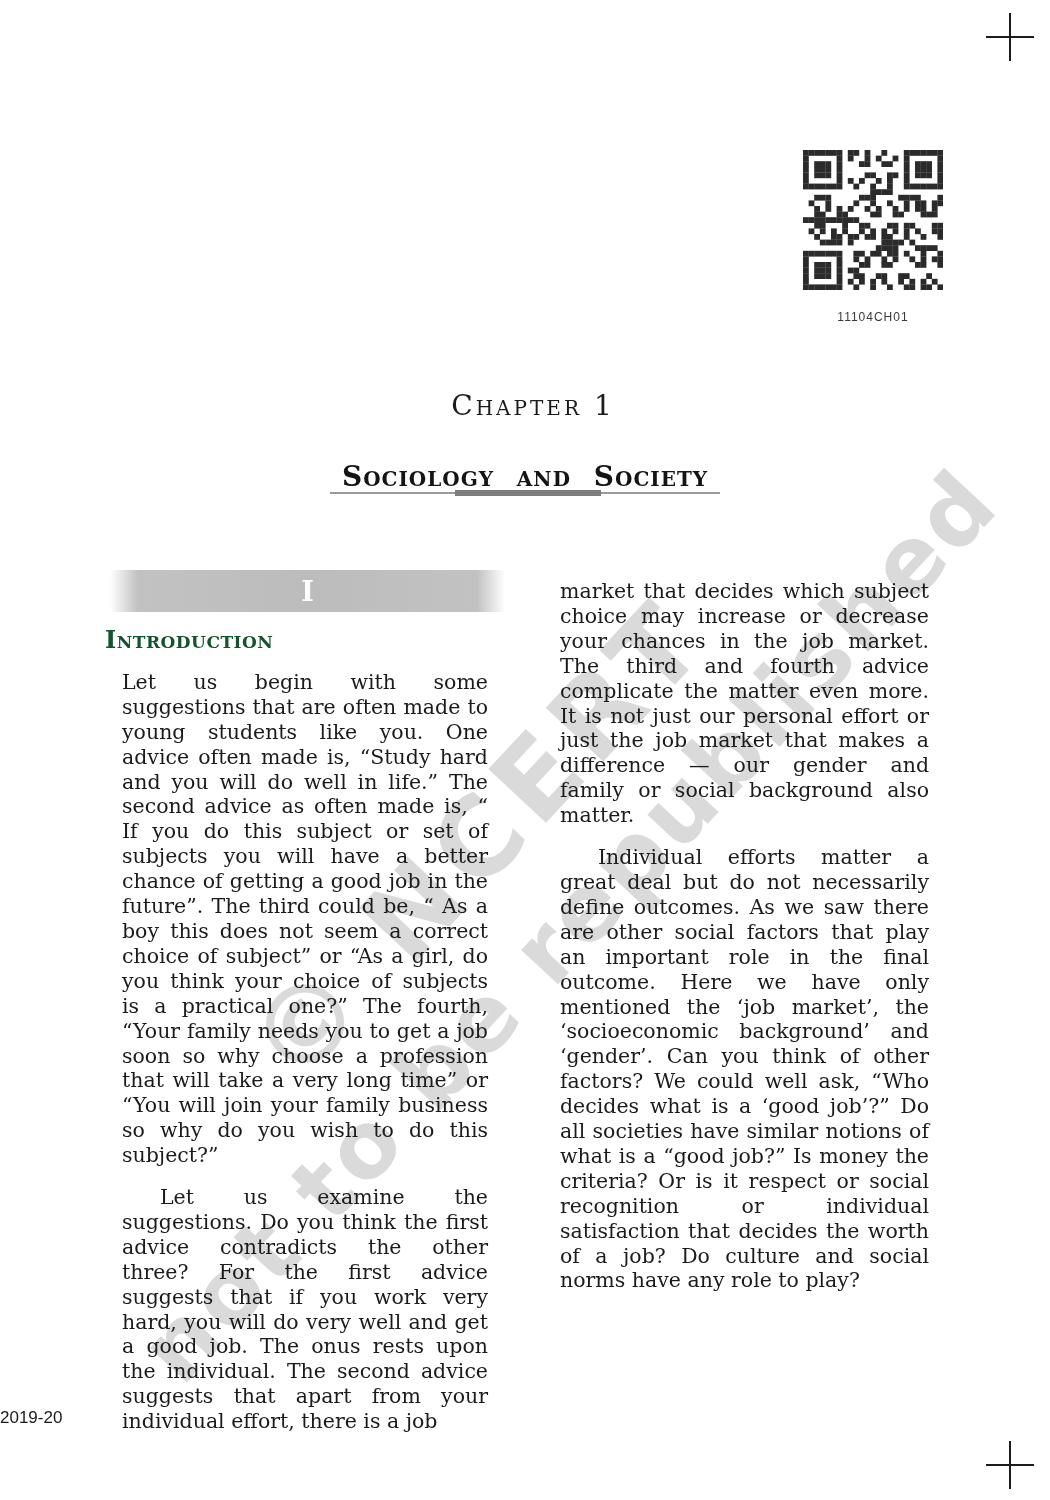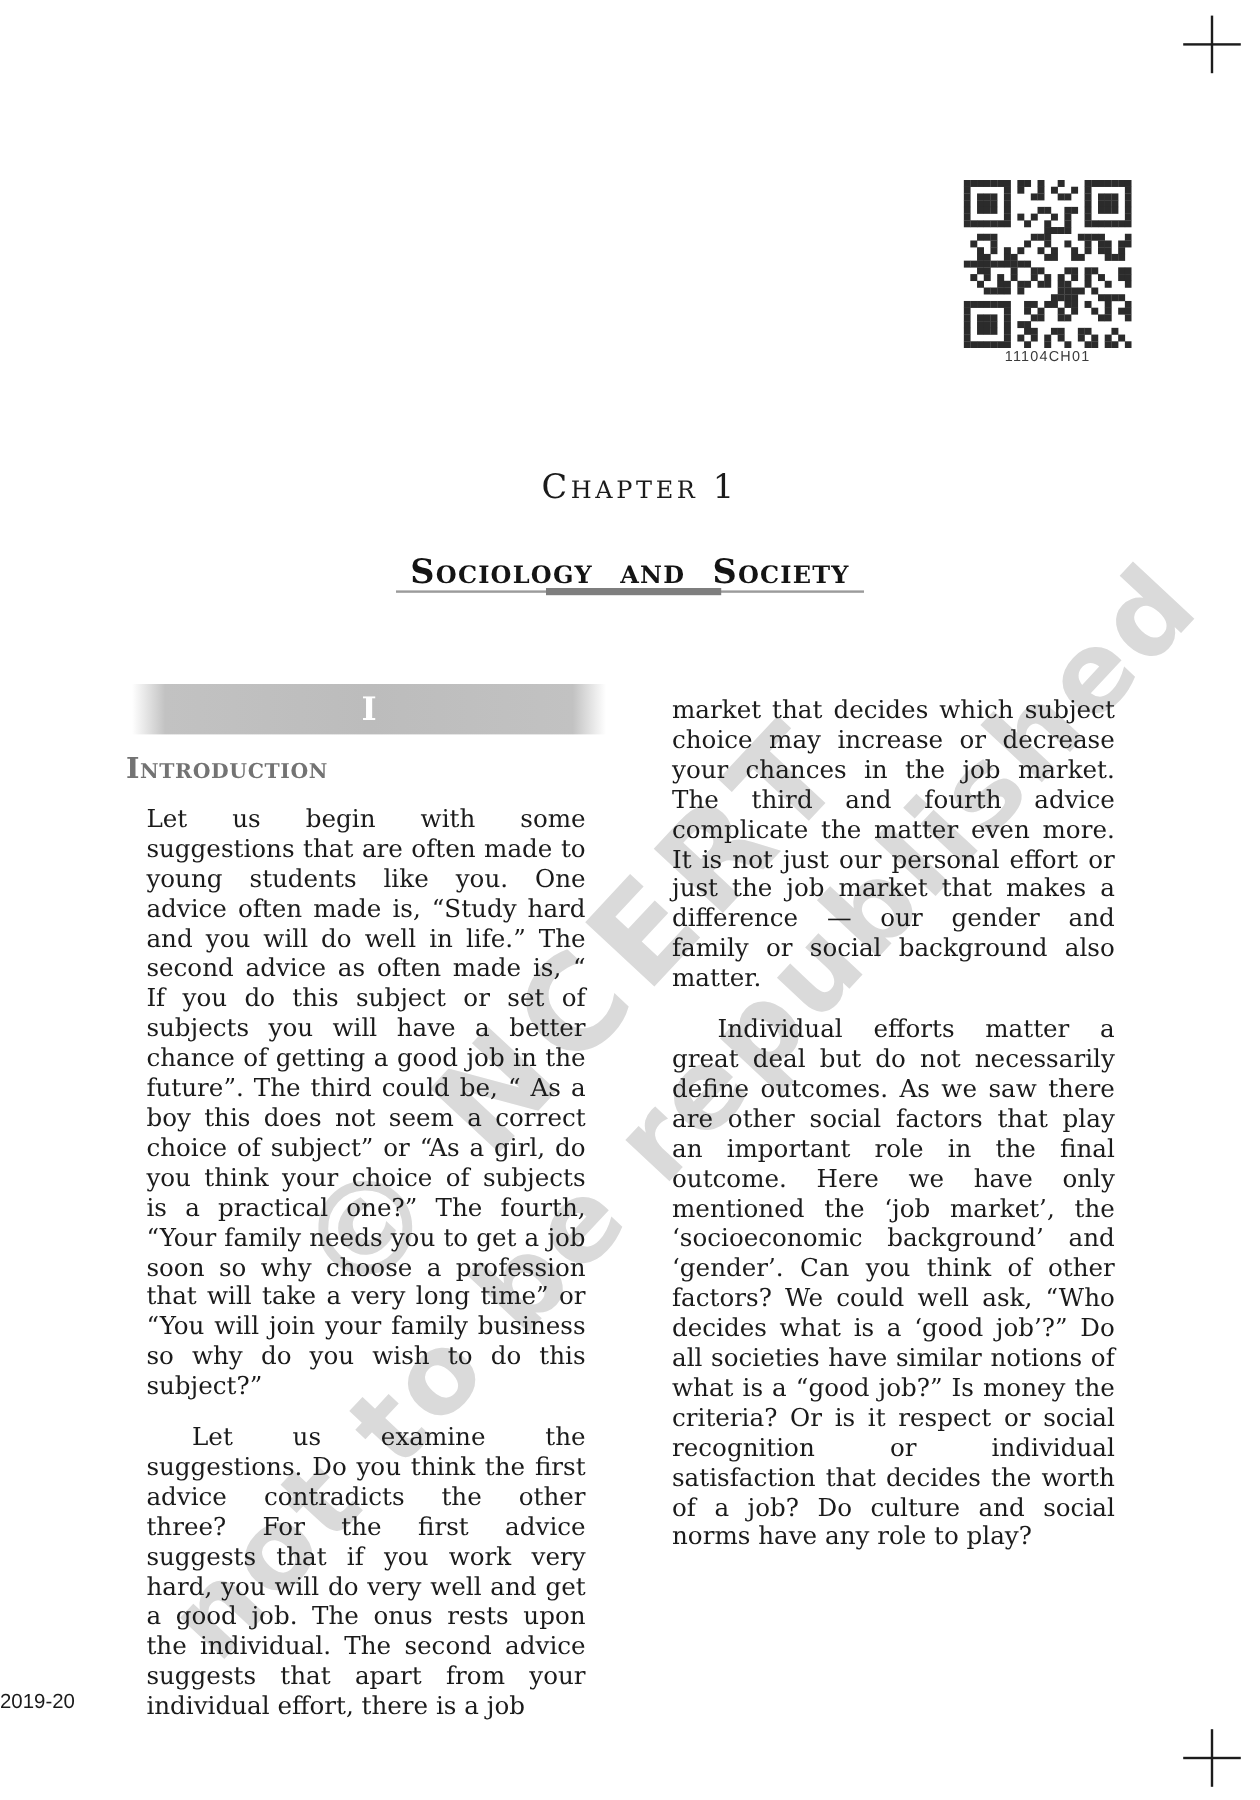--- a/index.html
+++ b/index.html
@@ -23,21 +23,21 @@
     display:flex;flex-direction:column;justify-content:center;align-items:center;
     transform:rotate(-47deg);
     font-family:"DejaVu Sans", sans-serif;font-weight:700;
     color:#dadada;z-index:0;pointer-events:none;white-space:nowrap;
   }
   .watermark .wm1{font-size:108px;letter-spacing:10px;line-height:1.25;}
   .watermark .wm2{font-size:92px;letter-spacing:4px;line-height:1.25;}
   
   .qr-block{position:absolute;left:803px;top:150px;width:140px;text-align:center;z-index:2;}
   .qr-block svg{display:block;width:140px;height:140px;}
-  .qr-label{margin-top:0;font-family:"Liberation Sans", sans-serif;font-size:12px;letter-spacing:1px;color:#3a3a3a;}
+  .qr-label{margin-top:20px;font-family:"Liberation Sans", sans-serif;font-size:12px;letter-spacing:1px;color:#3a3a3a;}
   
   .chapter-label{
     position:absolute;left:16px;right:0;top:389px;text-align:center;
     font-variant:small-caps;font-size:28px;letter-spacing:3px;color:#1b1b1b;z-index:2;
   }
   .page-title{
     position:absolute;left:0;right:0;top:460px;text-align:center;margin:0;
     font-variant:small-caps;font-weight:700;font-size:28px;letter-spacing:1px;word-spacing:12px;
     color:#141414;z-index:2;
   }
@@ -55,21 +55,21 @@
     font-family:"DejaVu Serif", serif;
   }
   
   .col{position:absolute;z-index:1;text-align:justify;font-size:20.5px;line-height:24.9px;color:#1b1b1b;}
   .col p{margin:17px;}
   .col p.indent{text-indent:38px;}
   .col-left{left:105px;top:628px;width:400px;}
   .col-right{left:543px;top:562px;width:403px;}
   .intro-heading{
     margin:0 0 12px 0;font-size:24px;font-weight:700;font-variant:small-caps;
-    letter-spacing:0.5px;color:#737373;
+    letter-spacing:0.5px;color:#14532d;
   }
   
   .page-footer{
     position:absolute;left:0;right:0;top:1408px;text-align:left;
     font-family:"Liberation Sans", sans-serif;font-size:17px;color:#1a1a1a;z-index:2;
   }
 </style>
 </head>
 <body>
 

